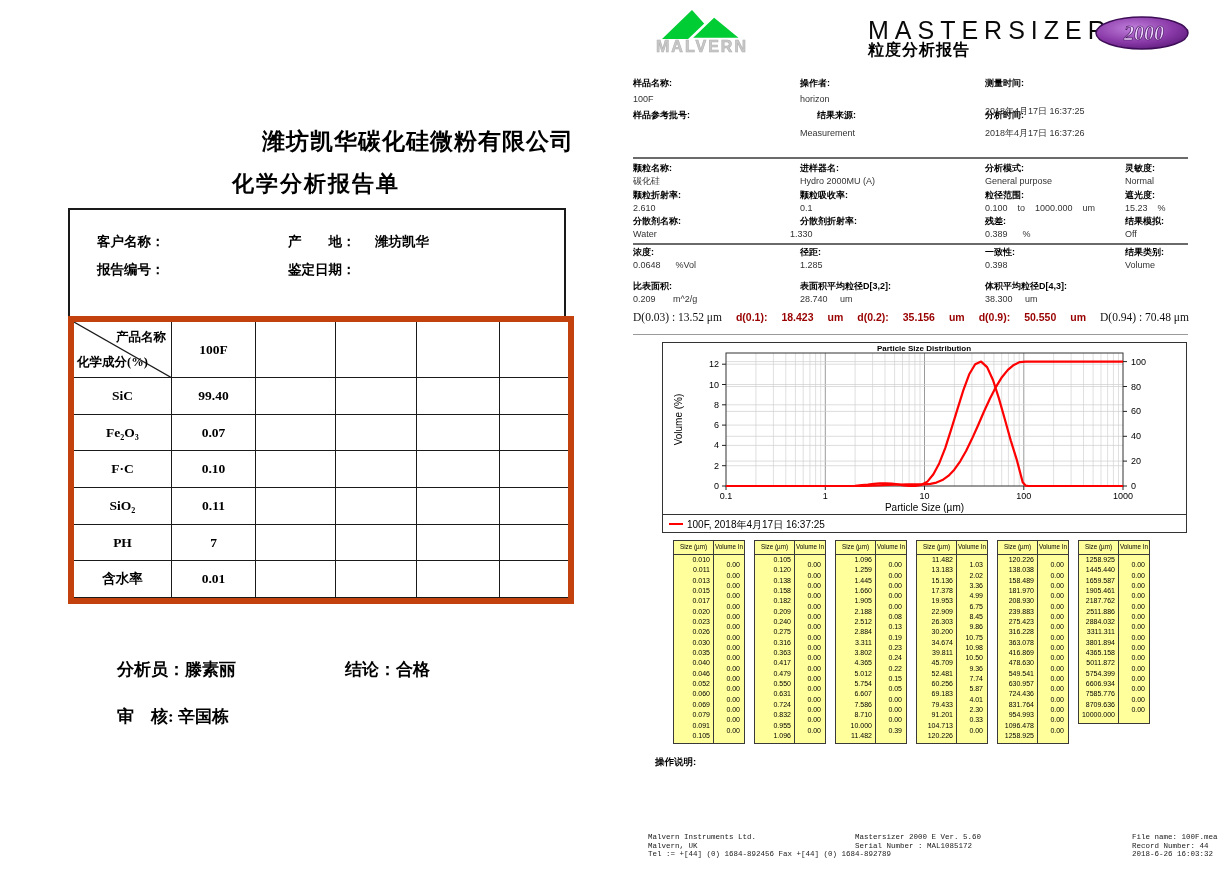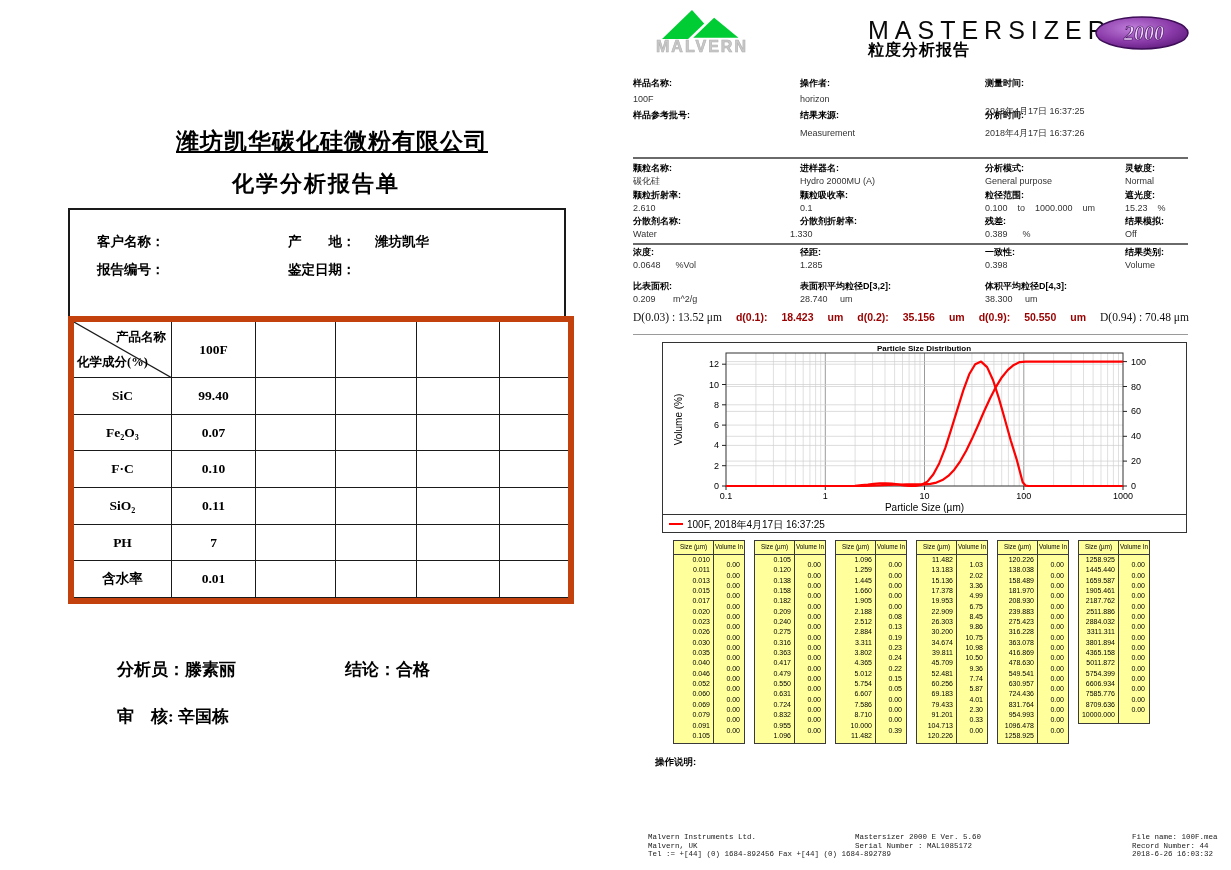--- a/index.html
+++ b/index.html
@@ -1,20 +1,20 @@
 <!DOCTYPE html>
 <html><head>
 <meta charset="utf-8">
 <style>
   html,body{margin:0;padding:0;background:#fff;}
   #stage{position:relative;width:1231px;height:870px;background:#ffffff;overflow:hidden;
          font-family:"Liberation Sans","DejaVu Sans",sans-serif;color:#000;}
   .abs{position:absolute;}
   
-  .lp-company{left:84px;top:128px;width:496px;text-align:center;font:bold 23px/28px "Liberation Serif","DejaVu Serif",serif;letter-spacing:1px;text-decoration:underline;}
+  .lp-company{left:78px;top:128px;width:496px;text-align:right;font:bold 23px/28px "Liberation Serif","DejaVu Serif",serif;letter-spacing:1px;}
   .lp-title{left:68px;top:171px;width:496px;text-align:center;font:bold 22px/26px "Liberation Serif","DejaVu Serif",serif;letter-spacing:2px;}
   .lp-headbox{left:68px;top:208px;width:494px;height:108px;border:2px solid #1a1a1a;border-bottom:none;}
   .hb{position:absolute;font:bold 13.5px/16px "Liberation Serif","DejaVu Serif",serif;white-space:pre;}
   .lp-table{left:68px;top:316px;width:494px;border:6px solid #c2410c;display:grid;
             grid-template-columns:98px 84px 80px 81px 83px 68px;grid-template-rows:56px repeat(6,36.7px);}
   .c{border-right:1.3px solid #1a1a1a;border-bottom:1.3px solid #1a1a1a;display:flex;align-items:center;justify-content:center;
      font:bold 13.5px "Liberation Serif","DejaVu Serif",serif;}
   .c:nth-child(6n){border-right:none;}
   .corner{position:relative;}
   .corner .ct{position:absolute;top:7px;right:5px;font:bold 12.5px "Liberation Serif","DejaVu Serif",serif;}
@@ -141,21 +141,21 @@
   </div>
   <div class="abs ms-report">粒度分析报告</div>
 
   <div class="abs blk" id="sampleBlock" style="top:78px;height:70px;">
       <div class="lbl" style="left: 0px; top: 0px;">样品名称:</div>
       <div class="val" style="left: 0px; top: 16px;">100F</div>
       <div class="lbl" style="left: 0px; top: 32px;">样品参考批号:</div>
       <div class="val" style="left: 0px; top: 50px;"></div>
       <div class="lbl" style="left: 167px; top: 0px;">操作者:</div>
       <div class="val" style="left: 167px; top: 16px;">horizon</div>
-      <div class="lbl" style="left: 167px; top: 32px;">结果来源:</div>
+      <div class="lbl" style="left: 184px; top: 32px;">结果来源:</div>
       <div class="val" style="left: 167px; top: 50px;">Measurement</div>
       <div class="lbl" style="left: 352px; top: 0px;">测量时间:</div>
       <div class="val" style="left: 352px; top: 16px; margin-top: 12px;">2018年4月17日 16:37:25</div>
       <div class="lbl" style="left: 352px; top: 32px;">分析时间:</div>
       <div class="val" style="left: 352px; top: 50px;">2018年4月17日 16:37:26</div>
     </div>
   <div class="abs sep" style="top:157px;"></div>
   <div class="abs blk" id="setupBlock" style="top:163px;height:78px;">
       <div class="lbl" style="left: 0px; top: 0px;">颗粒名称:</div>
       <div class="val" style="left: 0px; top: 13px;">碳化硅</div>

